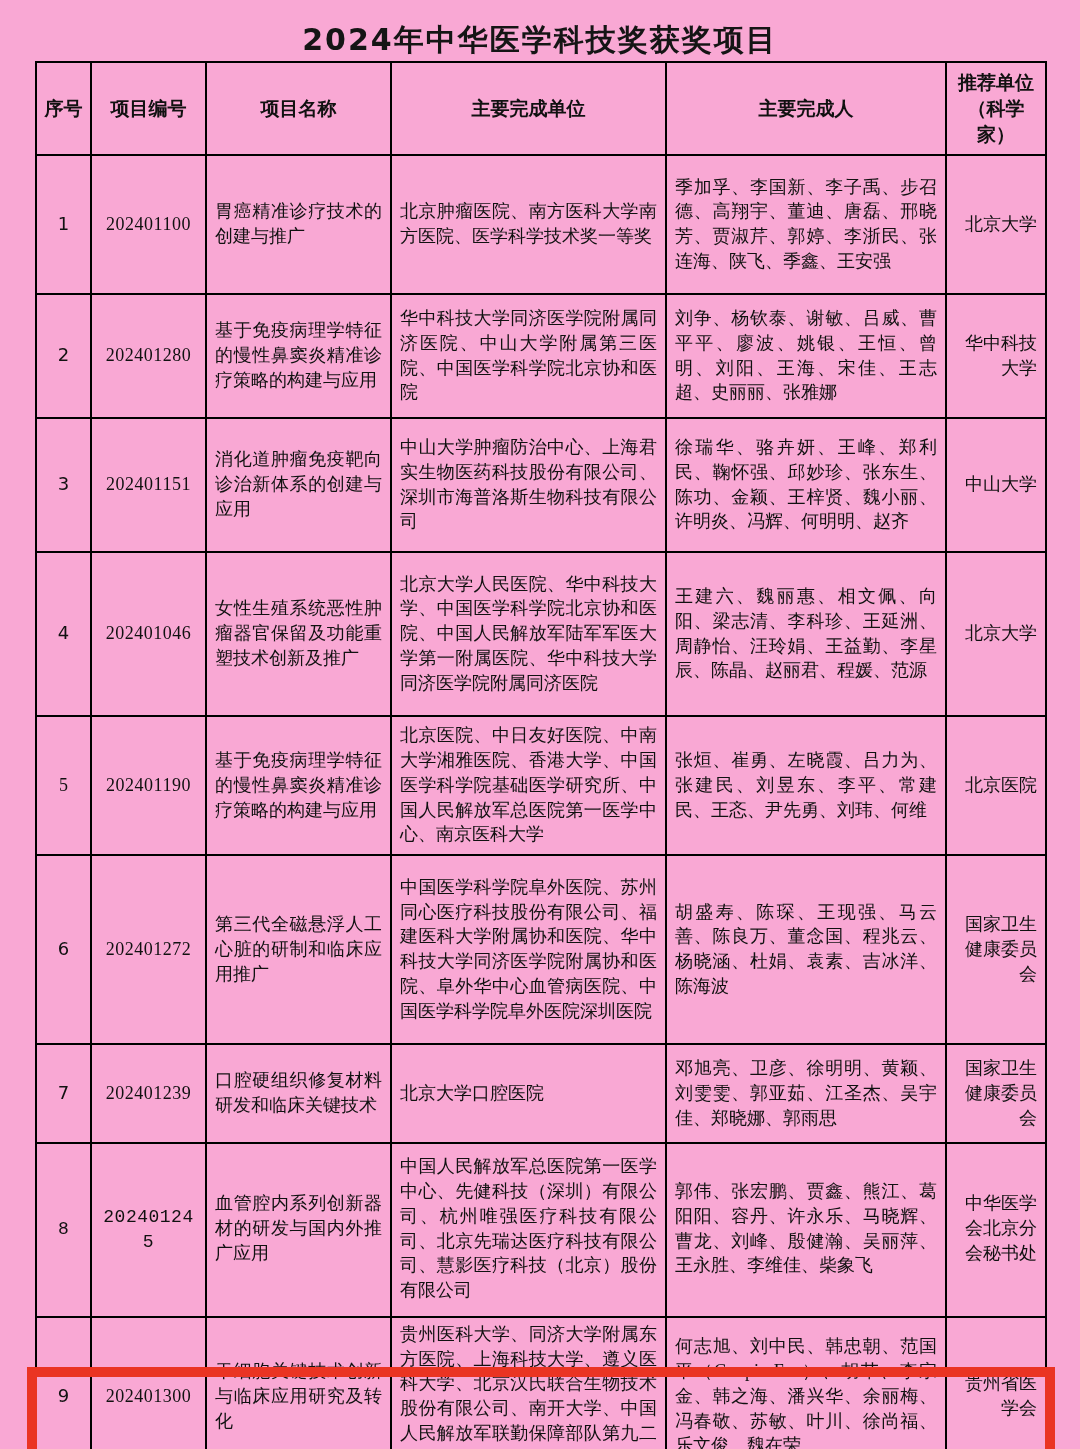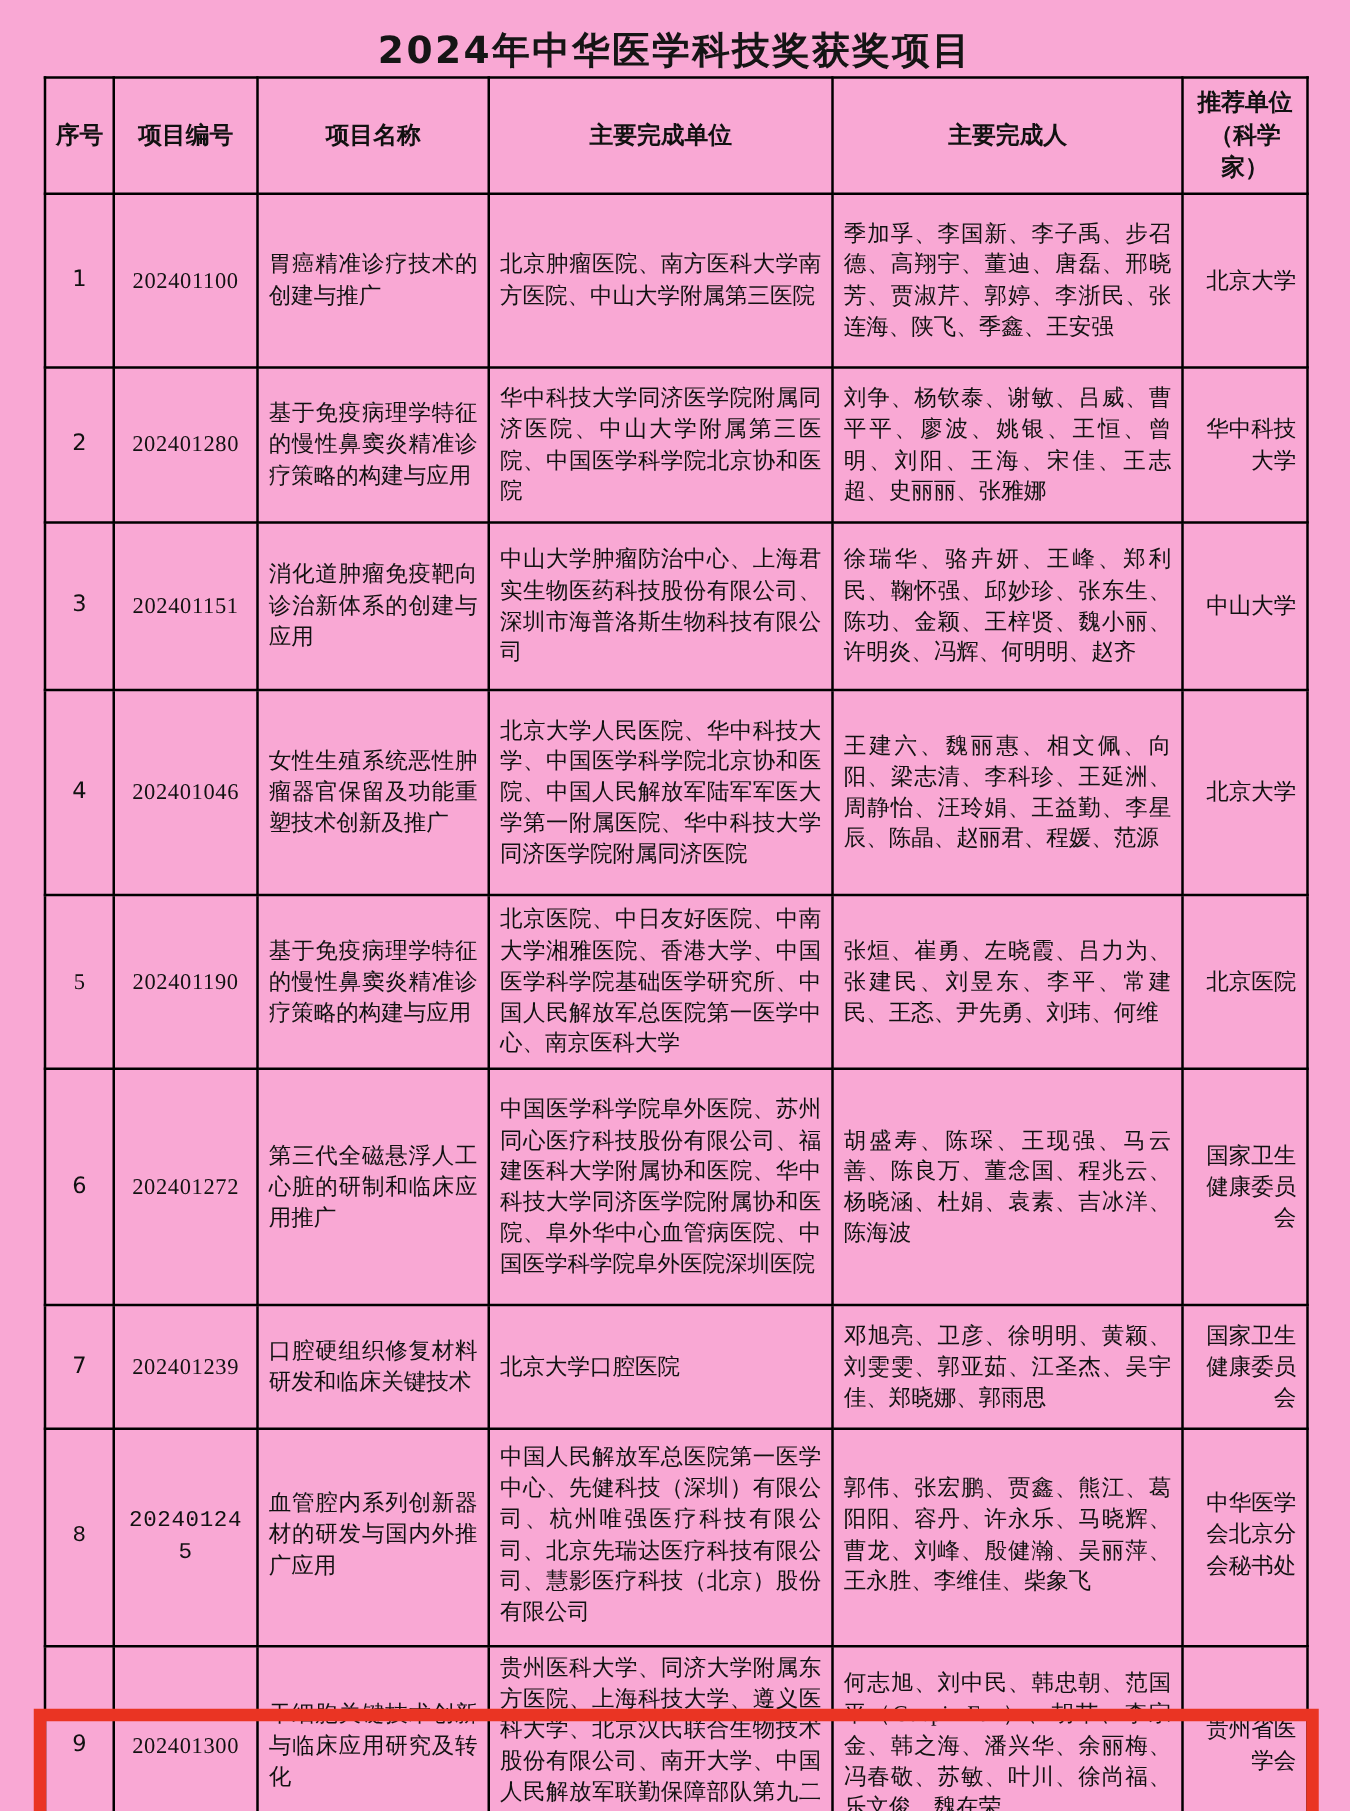--- a/index.html
+++ b/index.html
@@ -118,21 +118,21 @@
           <th>主要完成单位</th>
           <th>主要完成人</th>
           <th>推荐单位（科学家）</th>
         </tr>
     </thead>
     <tbody>
         <tr>
           <td class="col-index">1</td>
           <td class="col-project_id">202401100</td>
           <td class="col-project_name">胃癌精准诊疗技术的创建与推广</td>
-          <td class="col-units">北京肿瘤医院、南方医科大学南方医院、中山大学附属第三医院</td>
+          <td class="col-units">北京肿瘤医院、南方医科大学南方医院、医学科学技术奖一等奖</td>
           <td class="col-people">季加孚、李国新、李子禹、步召德、高翔宇、董迪、唐磊、邢晓芳、贾淑芹、郭婷、李浙民、张连海、陕飞、季鑫、王安强</td>
           <td class="col-recommender">北京大学</td>
         </tr>
         <tr>
           <td class="col-index">2</td>
           <td class="col-project_id">202401280</td>
           <td class="col-project_name">基于免疫病理学特征的慢性鼻窦炎精准诊疗策略的构建与应用</td>
           <td class="col-units">华中科技大学同济医学院附属同济医院、中山大学附属第三医院、中国医学科学院北京协和医院</td>
           <td class="col-people">刘争、杨钦泰、谢敏、吕威、曹平平、廖波、姚银、王恒、曾明、刘阳、王海、宋佳、王志超、史丽丽、张雅娜</td>
           <td class="col-recommender">华中科技大学</td>

